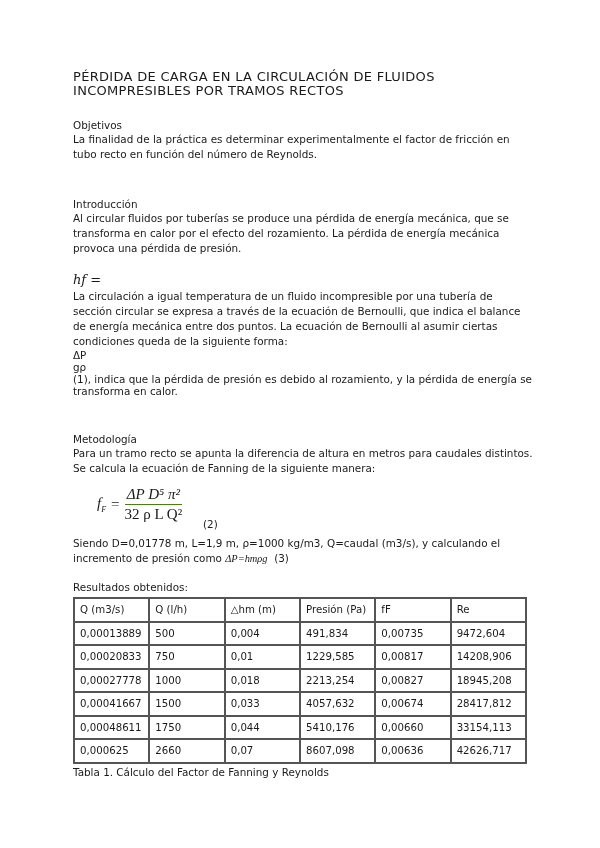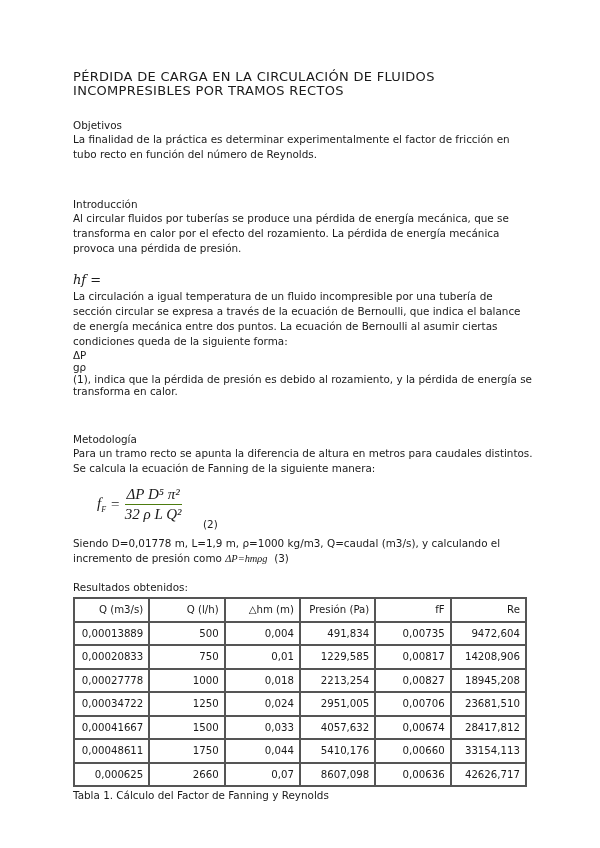--- a/index.html
+++ b/index.html
@@ -16,28 +16,28 @@
     p { margin: 0; line-height: 15px; }
     .gap { height: 15px; }
     .eq-inline { font-family: "DejaVu Serif", serif; font-style: italic; font-size: 13px; }
     .frac { display: inline-block; vertical-align: middle; text-align: center; font-family: "DejaVu Serif", serif; font-style: italic; font-size: 6px; line-height: 7px; margin: 0 2px; }
     .eq-block { position: relative; height: 58px; margin-top: 2px; }
     .fanning { position: absolute; left: 24px; top: 8px; font-family: "Liberation Serif", serif; font-size: 15px; display: flex; align-items: center; }
     .fanning .lhs { font-style: italic; margin-right: 5px; }
     .fanning .lhs sub { font-size: 8px; }
     .bigfrac { display: inline-block; text-align: center; margin-left: 5px; }
     .bigfrac .num { border-bottom: 1px solid #4d7c0f; padding: 0 2px 1px; font-style: italic; }
-    .bigfrac .den { padding-top: 1px; font-style: italic; }
+    .bigfrac .den { padding-top: 1px; }
     .eqnum { position: absolute; left: 130px; top: 40px; }
     .italic { font-style: italic; font-family: Liberation Serif, serif; }
     .results-label { margin-top: 14px; line-height: 14px; }
     table { border-collapse: collapse; width: 454px; margin-top: 3px; table-layout: fixed; }
     td {
       border: 2px solid #555; height: 21.5px; padding: 0 5px; font-size: 10.2px;
-      text-align: right; vertical-align: middle; white-space: nowrap;
+      text-align: left; vertical-align: middle; white-space: nowrap;
     }
     .caption { line-height: 14px; margin-top: 1px; }
   </style>
 </head>
 <body>
 
 <div class="page">
   <h1 class="title">PÉRDIDA DE CARGA EN LA CIRCULACIÓN DE FLUIDOS INCOMPRESIBLES POR TRAMOS RECTOS</h1>
 
   <div class="heading">Objetivos</div>
@@ -103,28 +103,20 @@
         </tr>
         <tr>
           <td>0,00027778</td>
           <td>1000</td>
           <td>0,018</td>
           <td>2213,254</td>
           <td>0,00827</td>
           <td>18945,208</td>
         </tr>
         <tr>
-          <td>0,00034722</td>
-          <td>1250</td>
-          <td>0,024</td>
-          <td>2951,005</td>
-          <td>0,00706</td>
-          <td>23681,510</td>
-        </tr>
-        <tr>
           <td>0,00041667</td>
           <td>1500</td>
           <td>0,033</td>
           <td>4057,632</td>
           <td>0,00674</td>
           <td>28417,812</td>
         </tr>
         <tr>
           <td>0,00048611</td>
           <td>1750</td>

